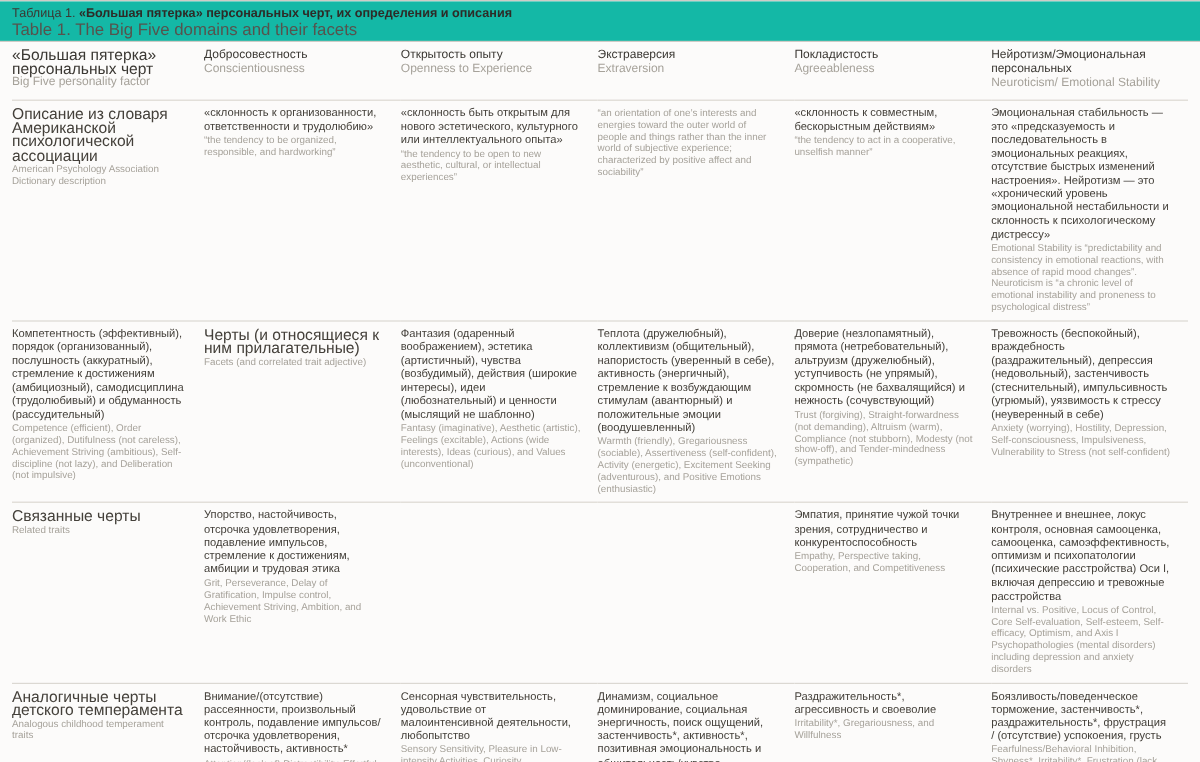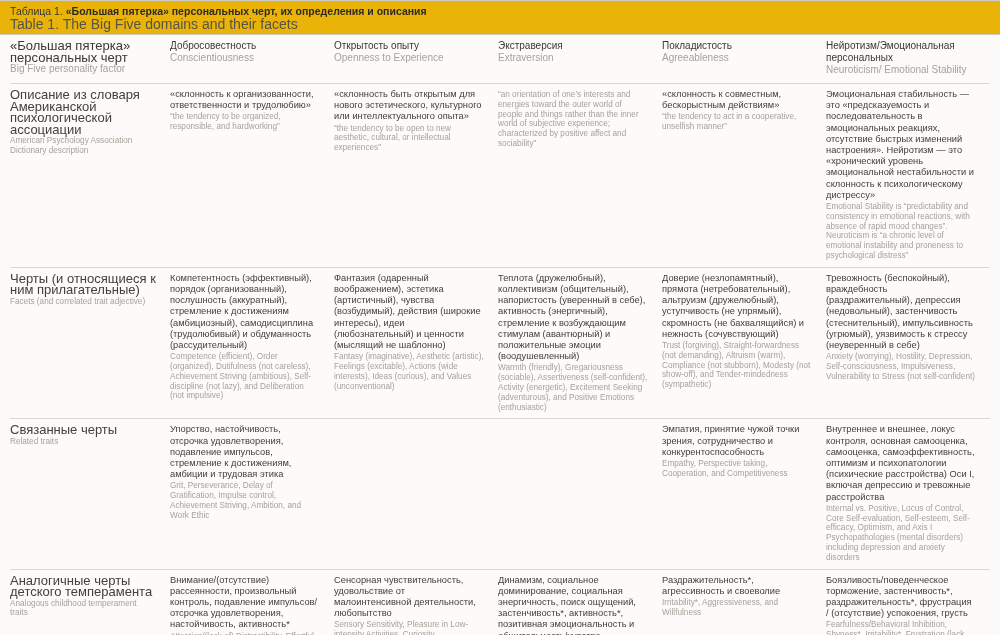--- a/index.html
+++ b/index.html
@@ -8,21 +8,21 @@
     width: 1000px; height: 635px;
     background: #fcfbfa;
     font-family: "Liberation Sans", "DejaVu Sans", sans-serif;
     color: #44403a;
     overflow: hidden;
     border-top: 1px solid #cfccc6;
     position: relative;
   }
   
   .caption {
-    background: #eab308;
+    background: #14b8a6;
     border-bottom: 1px solid #cfccc6;
     padding: 4px 10px 3px 10px;
     height: 34px;
   }
   .caption-ru { font-size: 10.5px; line-height: 13px; color: #3b3833; }
   .caption-ru .cap-label { font-weight: normal; }
   .caption-ru .cap-title { font-weight: bold; color: #2e2b27; }
   .caption-en { font-size: 14px; line-height: 13px; color: #56534d; }
   .caption-en .cap-label { display: inline-block; min-width: 44px; }
   
@@ -106,27 +106,27 @@
     </div>
     <div class="cell">
       <div class="ru">«склонность к совместным, бескорыстным действиям»</div>
       <div class="en">“the tendency to act in a cooperative, unselfish manner”</div>
     </div>
     <div class="cell">
       <div class="ru">Эмоциональная стабильность — это «предсказуемость и последовательность в эмоциональных реакциях, отсутствие быстрых изменений настроения». Нейротизм — это «хронический уровень эмоциональной нестабильности и склонность к психологическому дистрессу»</div>
       <div class="en">Emotional Stability is “predictability and consistency in emotional reactions, with absence of rapid mood changes”. Neuroticism is “a chronic level of emotional instability and proneness to psychological distress”</div>
     </div>
 
+    <div class="cell">
+      <div class="ru">Компетентность (эффективный), порядок (организованный), послушность (аккуратный), стремление к достижениям (амбициозный), самодисциплина (трудолюбивый) и обдуманность (рассудительный)</div>
+      <div class="en">Competence (efficient), Order (organized), Dutifulness (not careless), Achievement Striving (ambitious), Self-discipline (not lazy), and Deliberation (not impulsive)</div>
+    </div>
     <div class="cell rowlabel h-r1">
       <div class="ru">Черты (и относящиеся к ним прилагательные)</div>
       <div class="en">Facets (and correlated trait adjective)</div>
-    </div>
-    <div class="cell">
-      <div class="ru">Компетентность (эффективный), порядок (организованный), послушность (аккуратный), стремление к достижениям (амбициозный), самодисциплина (трудолюбивый) и обдуманность (рассудительный)</div>
-      <div class="en">Competence (efficient), Order (organized), Dutifulness (not careless), Achievement Striving (ambitious), Self-discipline (not lazy), and Deliberation (not impulsive)</div>
     </div>
     <div class="cell">
       <div class="ru">Фантазия (одаренный воображением), эстетика (артистичный), чувства (возбудимый), действия (широкие интересы), идеи (любознательный) и ценности (мыслящий не шаблонно)</div>
       <div class="en">Fantasy (imaginative), Aesthetic (artistic), Feelings (excitable), Actions (wide interests), Ideas (curious), and Values (unconventional)</div>
     </div>
     <div class="cell">
       <div class="ru">Теплота (дружелюбный), коллективизм (общительный), напористость (уверенный в себе), активность (энергичный), стремление к возбуждающим стимулам (авантюрный) и положительные эмоции (воодушевленный)</div>
       <div class="en">Warmth (friendly), Gregariousness (sociable), Assertiveness (self-confident), Activity (energetic), Excitement Seeking (adventurous), and Positive Emotions (enthusiastic)</div>
     </div>
     <div class="cell">
@@ -174,21 +174,21 @@
     <div class="cell">
       <div class="ru">Сенсорная чувствительность, удовольствие от малоинтенсивной деятельности, любопытство</div>
       <div class="en">Sensory Sensitivity, Pleasure in Low-intensity Activities, Curiosity</div>
     </div>
     <div class="cell">
       <div class="ru">Динамизм, социальное доминирование, социальная энергичность, поиск ощущений, застенчивость*, активность*, позитивная эмоциональность и общительность/чувство причастности</div>
 
     </div>
     <div class="cell">
       <div class="ru">Раздражительность*, агрессивность и своеволие</div>
-      <div class="en">Irritability*, Aggressiveness, and Willfulness</div>
+      <div class="en">Irritability*, Gregariousness, and Willfulness</div>
     </div>
     <div class="cell">
       <div class="ru">Боязливость/поведенческое торможение, застенчивость*, раздражительность*, фрустрация / (отсутствие) успокоения, грусть</div>
       <div class="en">Fearfulness/Behavioral Inhibition, Shyness*, Irritability*, Frustration (lack of) Soothability, Sadness</div>
     </div>
 
   </div>
 
 </div>
 

